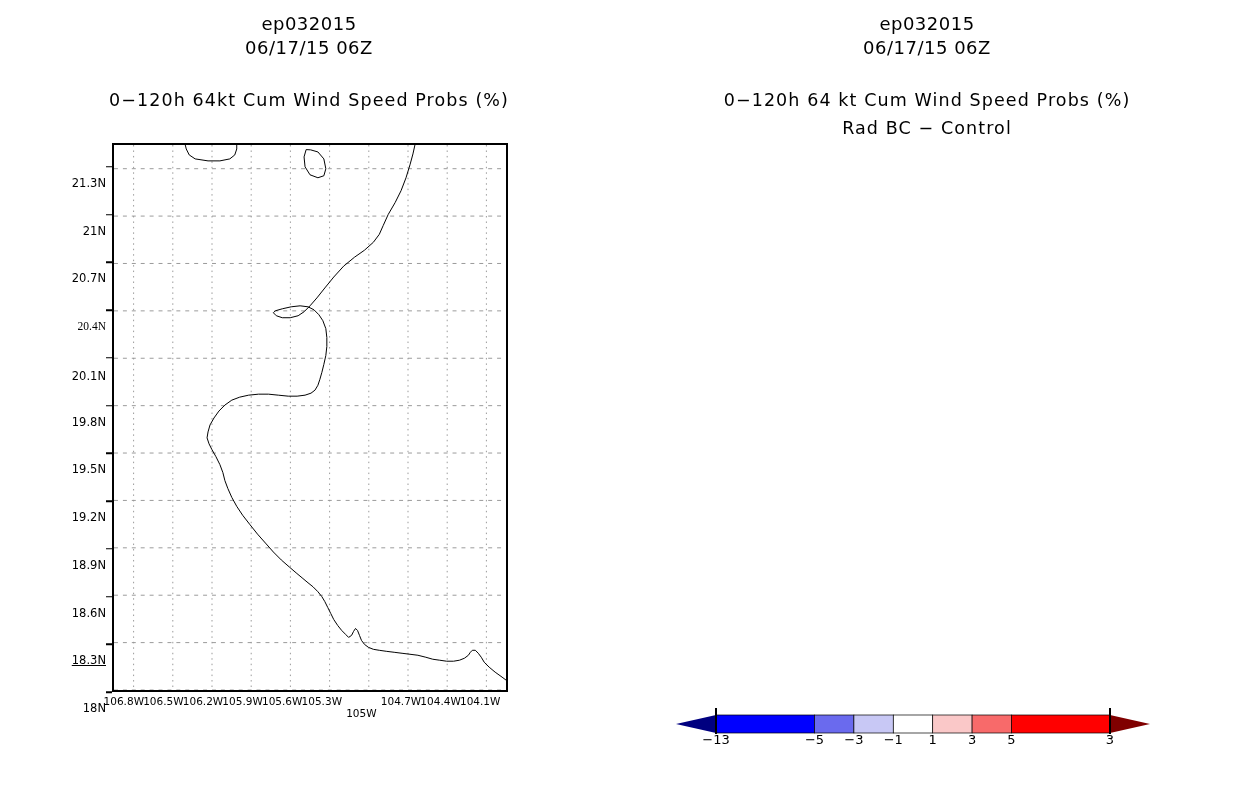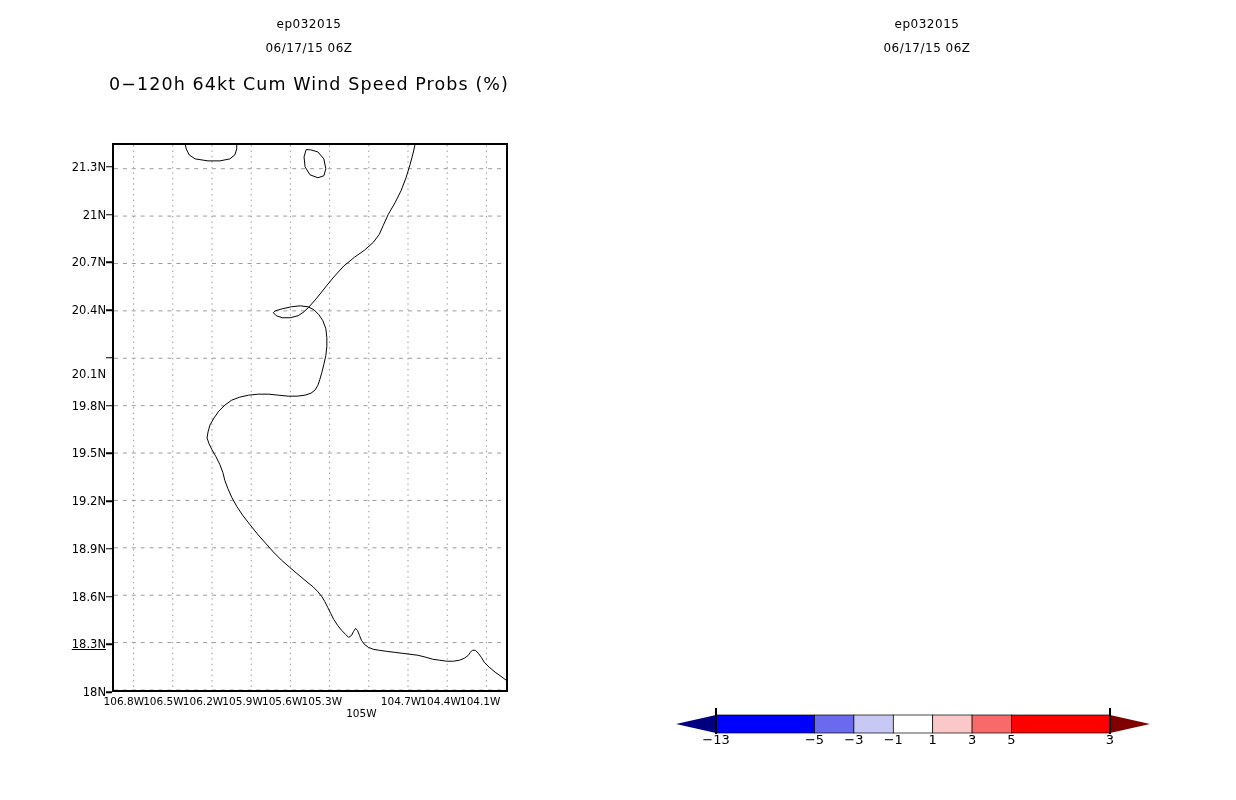--- a/index.html
+++ b/index.html
@@ -25,30 +25,30 @@
   .title-block {
     position: absolute;
     left: 0;
     width: 100%;
     text-align: center;
     color: #000000;
     letter-spacing: 0.5px;
   }
   .title-id {
     top: 12px;
-    font-size: 12px;
+    font-size: 18px;
     line-height: 24px;
   }
   .title-main {
     font-size: 17.5px;
     line-height: 28px;
     letter-spacing: 1.1px;
   }
   #left-title-id   { top: 12px; }
-  #left-title-main { top: 70px; }
+  #left-title-main { top: 86px; }
   #right-title-id   { top: 12px; }
   #right-title-main { top: 86px; }
 
   .plot-frame {
     position: absolute;
     border: 2px solid #000000;
     box-sizing: border-box;
     background: #ffffff;
     overflow: hidden;
   }
@@ -65,20 +65,21 @@
     color: #000000;
     font-size: 11.5px;
   }
   .ytick-label {
     position: absolute;
     right: 0;
     text-align: center;
     white-space: nowrap;
     transform: translateY(-50%);
     line-height: 12px;
+    margin-top: 16px;
   }
   .xtick-label {
     position: absolute;
     top: 0;
     text-align: center;
     white-space: nowrap;
     transform: translateX(-50%);
     font-size: 10.5px;
     line-height: 12px;
   }
@@ -183,22 +184,22 @@
                  L 343,520 L 349,519 L 354,517 L 358,514 L 360,511 L 362,509 L 365,509 L 368,512
                  L 371,516 L 374,521 L 379,526 L 385,531 L 392,536 L 396,539"></path>
       </g>
     </svg>
   </div>
 
   <div class="ylabels" id="left-ylabels">
       <div class="ytick-label" style="top: 23.8696px;">21.3N</div>
       <div class="ytick-label" style="top: 71.6087px;">21N</div>
       <div class="ytick-label" style="top: 119.348px;">20.7N</div>
-      <div class="ytick-label" style="top: 167.087px;">20.4N</div>
-      <div class="ytick-label" style="top: 231px;">20.1N</div>
+      <div class="ytick-label" style="top: 167.087px; font-family: Liberation Serif, serif;">20.4N</div>
+      <div class="ytick-label" style="top: 217px;">20.1N</div>
       <div class="ytick-label" style="top: 262.565px;">19.8N</div>
       <div class="ytick-label" style="top: 310px;">19.5N</div>
       <div class="ytick-label" style="top: 358.043px;">19.2N</div>
       <div class="ytick-label" style="top: 405.783px;">18.9N</div>
       <div class="ytick-label" style="top: 453.522px;">18.6N</div>
       <div class="ytick-label" style="top: 501.261px; text-decoration: underline;">18.3N</div>
       <div class="ytick-label" style="top: 549px;">18N</div>
     </div>
   <div id="left-yticks">
       <div class="ytick-mark" style="top: 23.8696px;"></div>
@@ -228,20 +229,24 @@
     </div>
 </div>
 
 <div class="panel" id="panel-right">
 
   <div class="title-block title-id" id="right-title-id">
     <div>ep032015</div>
     <div>06/17/15 06Z</div>
   </div>
 
+  <div class="title-block title-main" id="right-title-main">
+    <div>0−120h 64 kt Cum Wind Speed Probs (%)</div>
+    <div>Rad BC − Control</div>
+  </div>
 
 </div>
 
 <div id="colorbar">
   <svg class="cbar-svg" viewBox="0 0 474 22" preserveAspectRatio="none">
     <g id="cbar-group">
         <polygon points="0,11 40,2 40,20" fill="#000080"></polygon>
         <rect x="40" y="2" width="98.5" height="18" fill="#0000ff" stroke="#000000" stroke-width="0.7"></rect>
         <rect x="138.5" y="2" width="39.39999999999998" height="18" fill="#6a6aee" stroke="#000000" stroke-width="0.7"></rect>
         <rect x="177.89999999999998" y="2" width="39.400000000000034" height="18" fill="#c8c8f5" stroke="#000000" stroke-width="0.7"></rect>

